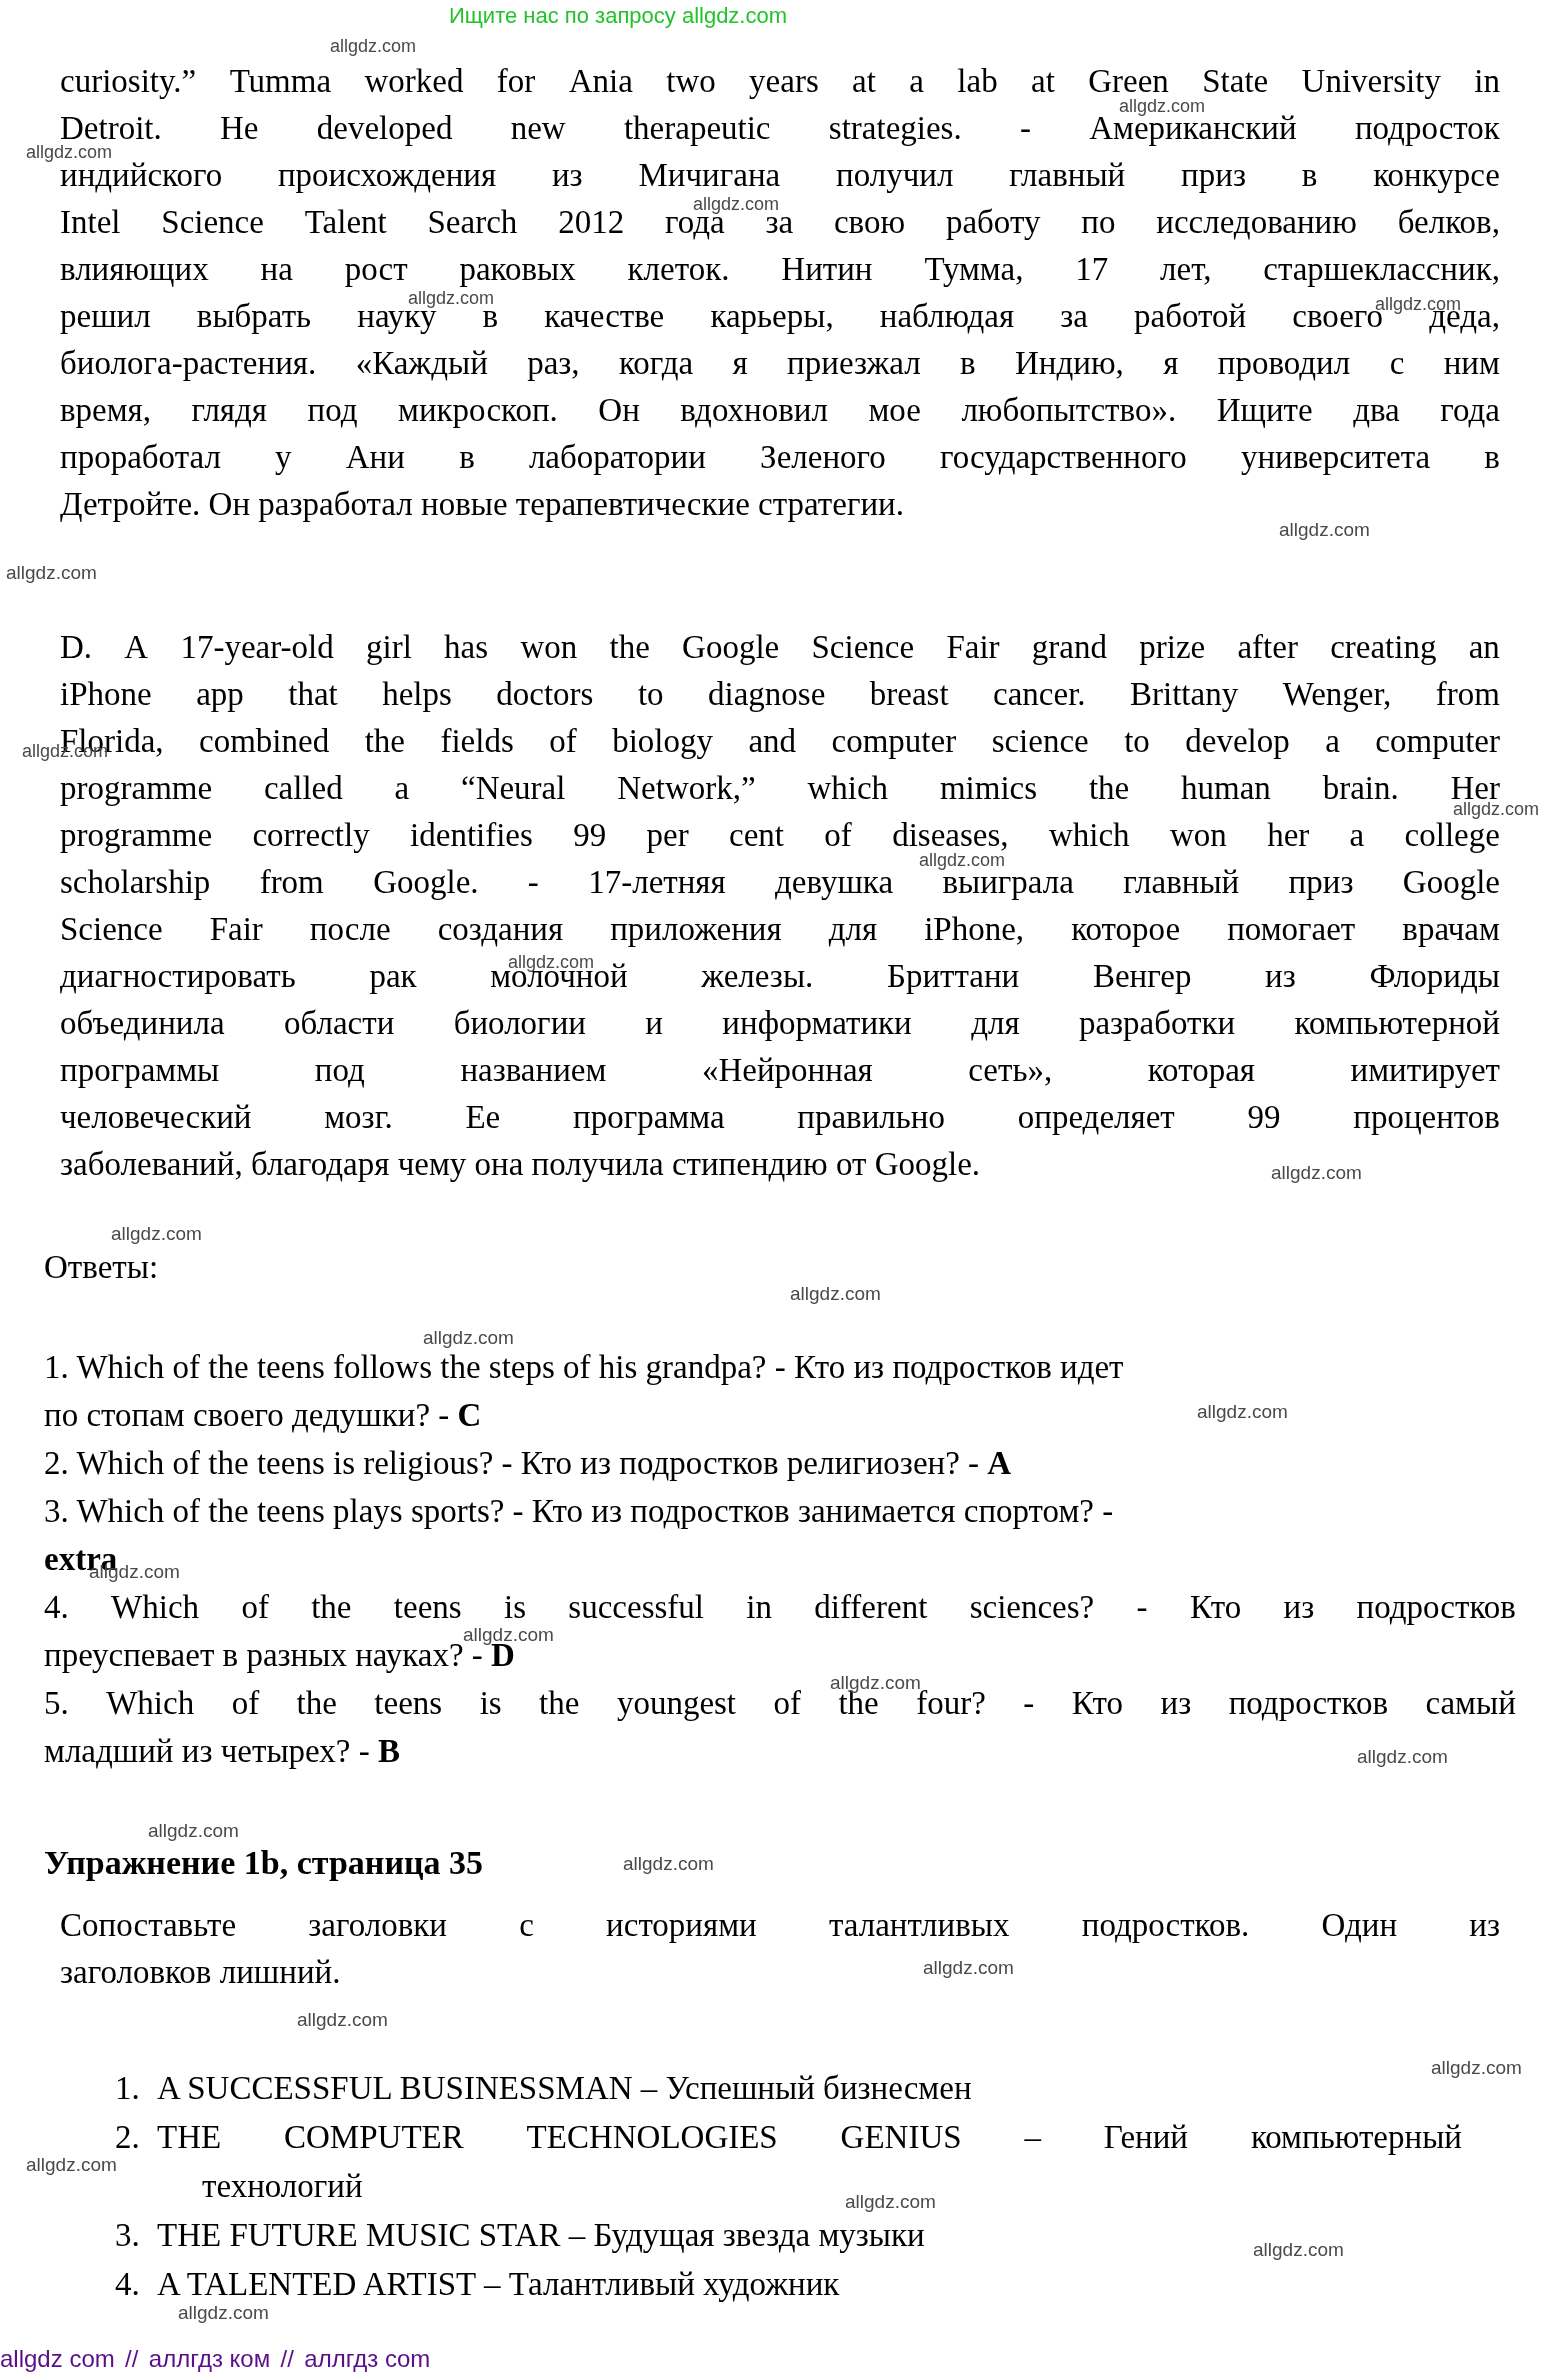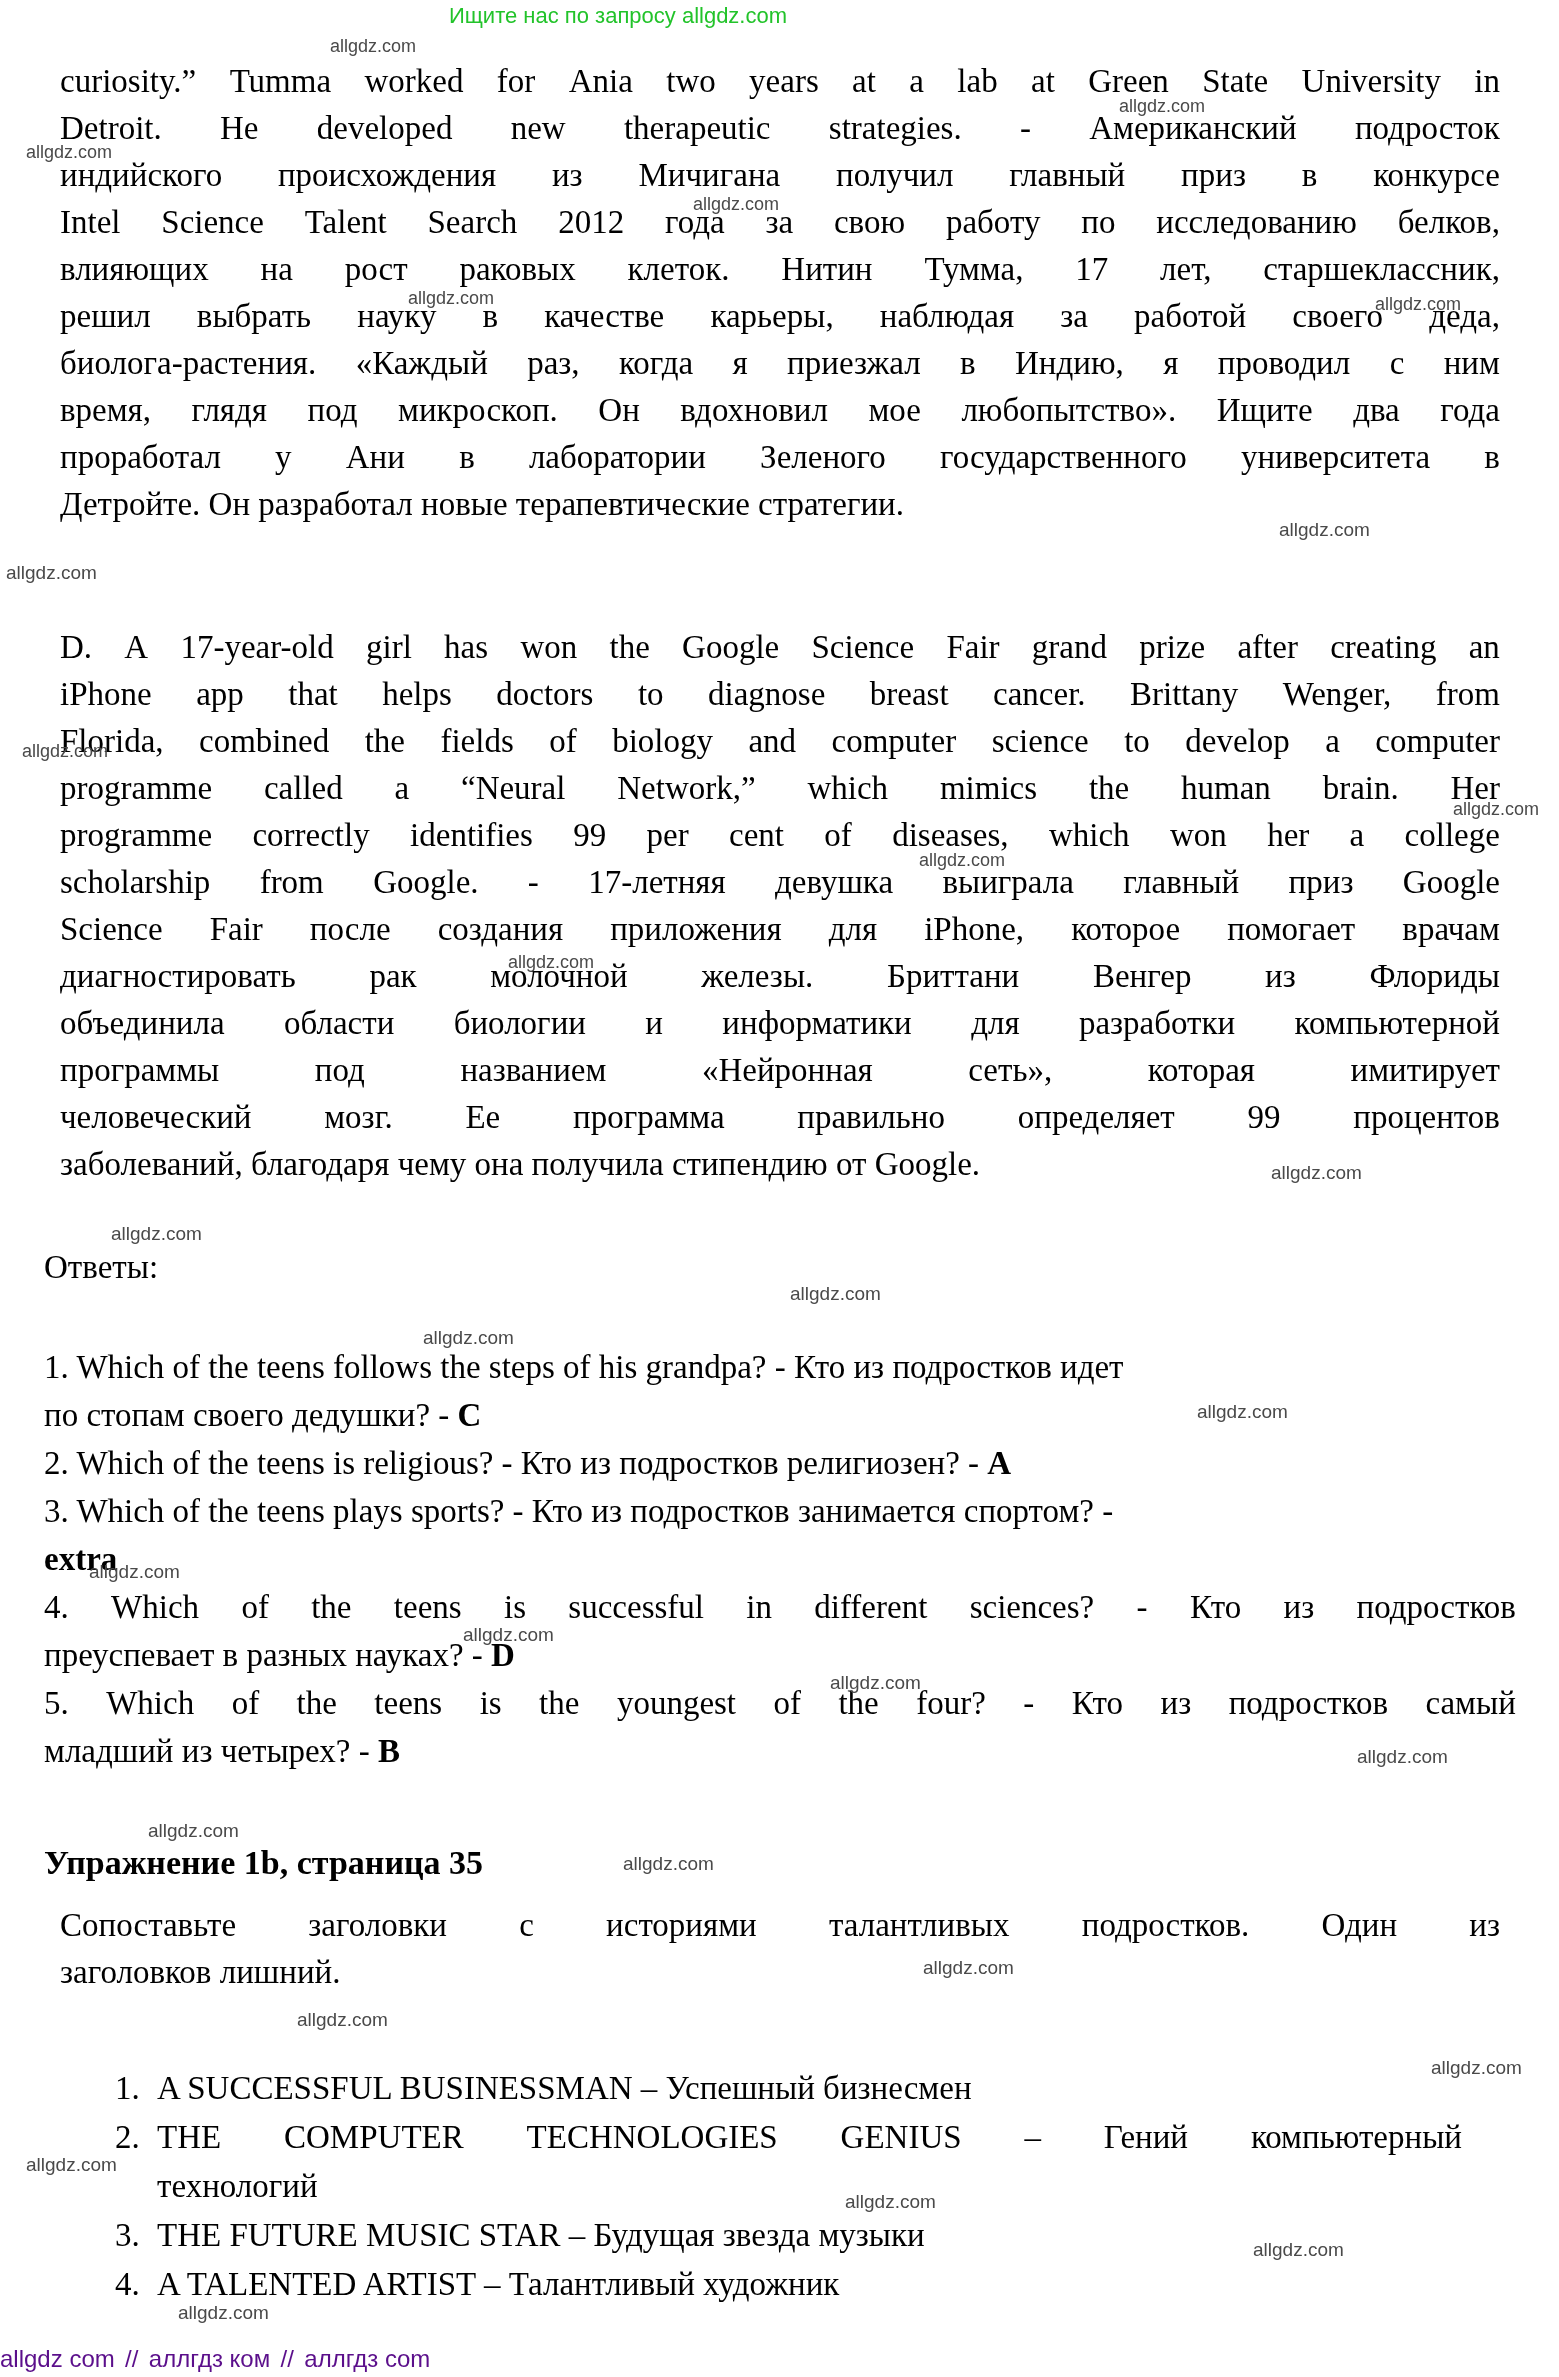--- a/index.html
+++ b/index.html
@@ -96,21 +96,21 @@
     line-height: 49px;
     position: relative;
     padding-left: 42px;
   }
   ol.titles > li:before {
     content: counter(tnum) ".";
     position: absolute;
     left: 0;
     top: 0;
   }
-  ol.titles > li .l2 { display: block; }
+  ol.titles > li .l2 { display: block; margin-left: 45px; }
 
   
   .wm {
     position: absolute;
     font-family: "Liberation Sans", sans-serif;
     font-size: 17px;
     color: #4a4a4a;
     white-space: nowrap;
     pointer-events: none;
     z-index: 5;

